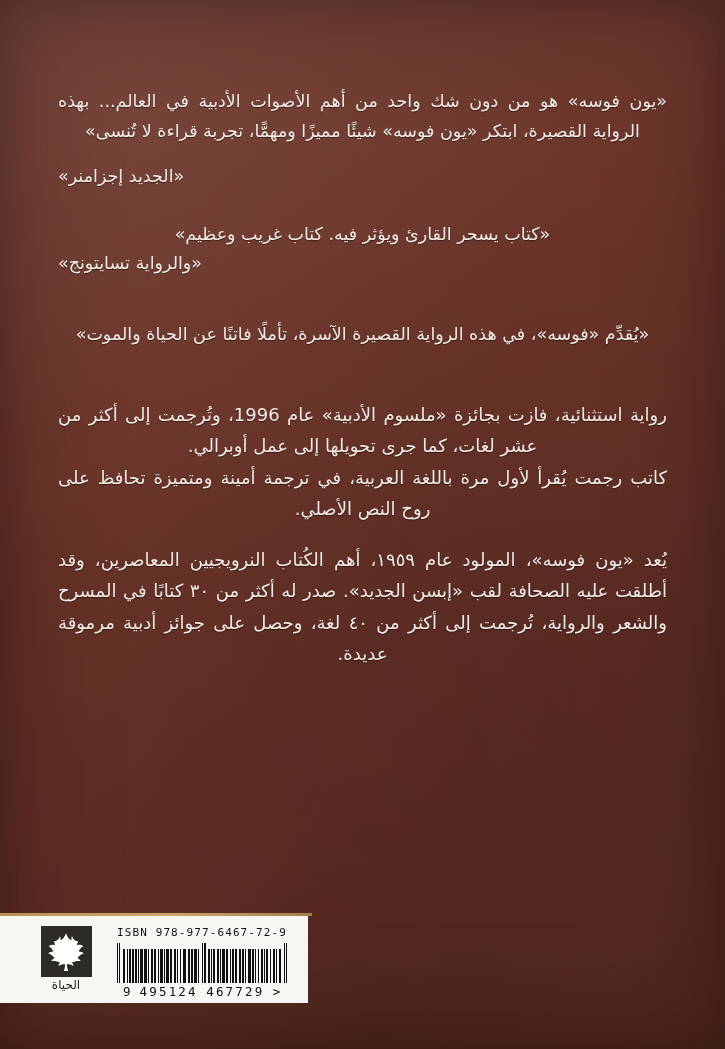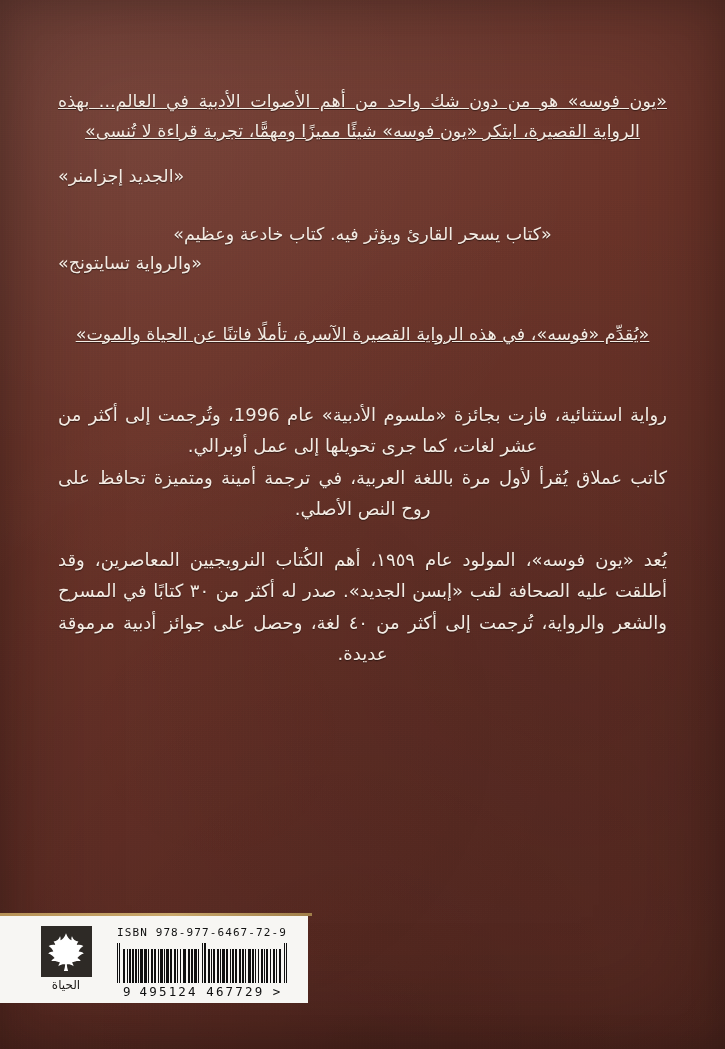--- a/index.html
+++ b/index.html
@@ -54,21 +54,20 @@
     font-size: 17.5px;
     line-height: 1.72;
     text-align: center;
     text-shadow: 0 1px 1px rgba(0,0,0,0.45);
     margin: 0;
     letter-spacing: 0;
   }
   .blurb.just {
     text-align: justify;
     text-align-last: center;
-    text-decoration: underline;
   }
   .attrib {
     color: #f4ece4;
     font-size: 17.5px;
     line-height: 1.7;
     text-align: left;
     margin: 0;
     text-shadow: 0 1px 1px rgba(0,0,0,0.45);
   }
   .quote-block { margin-bottom: 0; }
@@ -181,36 +180,36 @@
 
     <div class="quote-block">
       <p class="blurb just">«يون فوسه» هو من دون شك واحد من أهم الأصوات الأدبية في العالم... بهذه الرواية القصيرة، ابتكر «يون فوسه» شيئًا مميزًا ومهمًّا، تجربة قراءة لا تُنسى»</p>
       <div class="sp-e"></div>
       <p class="attrib">«الجديد إجزامنر»</p>
     </div>
 
     <div class="sp-a"></div>
 
     <div class="quote-block">
-      <p class="blurb">«كتاب يسحر القارئ ويؤثر فيه. كتاب خادعة وعظيم»</p>
+      <p class="blurb">«كتاب يسحر القارئ ويؤثر فيه. كتاب غريب وعظيم»</p>
       <p class="attrib">«والرواية تسايتونج»</p>
     </div>
 
     <div class="sp-c"></div>
 
     <div class="quote-block">
       <p class="blurb just">«يُقدِّم «فوسه»، في هذه الرواية القصيرة الآسرة، تأملًا فاتنًا عن الحياة والموت»</p>
       <div class="sp-e"></div>
     </div>
 
     <div class="sp-d"></div>
 
     <div>
       <p class="body-par">رواية استثنائية، فازت بجائزة «ملسوم الأدبية» عام 1996، وتُرجمت إلى أكثر من عشر لغات، كما جرى تحويلها إلى عمل أوبرالي.</p>
-      <p class="body-par">كاتب عملاق يُقرأ لأول مرة باللغة العربية، في ترجمة أمينة ومتميزة تحافظ على روح النص الأصلي.</p>
+      <p class="body-par">كاتب رجمت يُقرأ لأول مرة باللغة العربية، في ترجمة أمينة ومتميزة تحافظ على روح النص الأصلي.</p>
     </div>
 
     <div class="sp-b"></div>
 
     <div>
       <p class="body-par">يُعد «يون فوسه»، المولود عام ١٩٥٩، أهم الكُتاب النرويجيين المعاصرين، وقد أطلقت عليه الصحافة لقب «إبسن الجديد». صدر له أكثر من ٣٠ كتابًا في المسرح والشعر والرواية، تُرجمت إلى أكثر من ٤٠ لغة، وحصل على جوائز أدبية مرموقة عديدة.</p>
     </div>
 
   </div>
 

